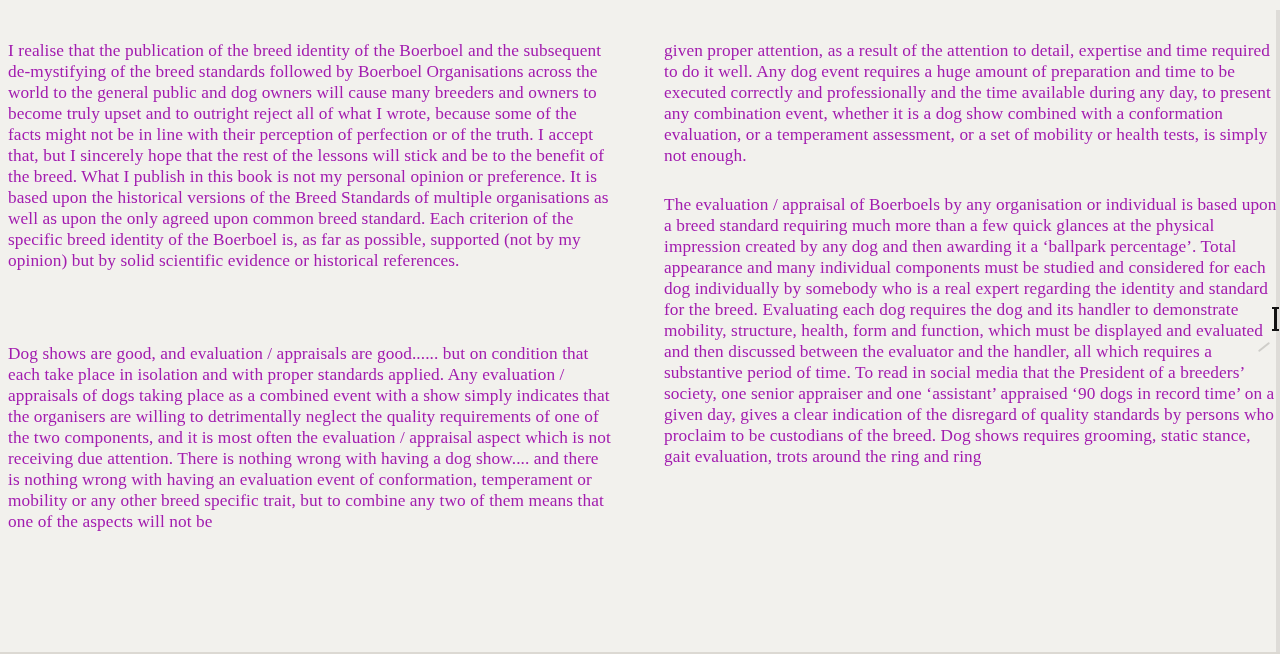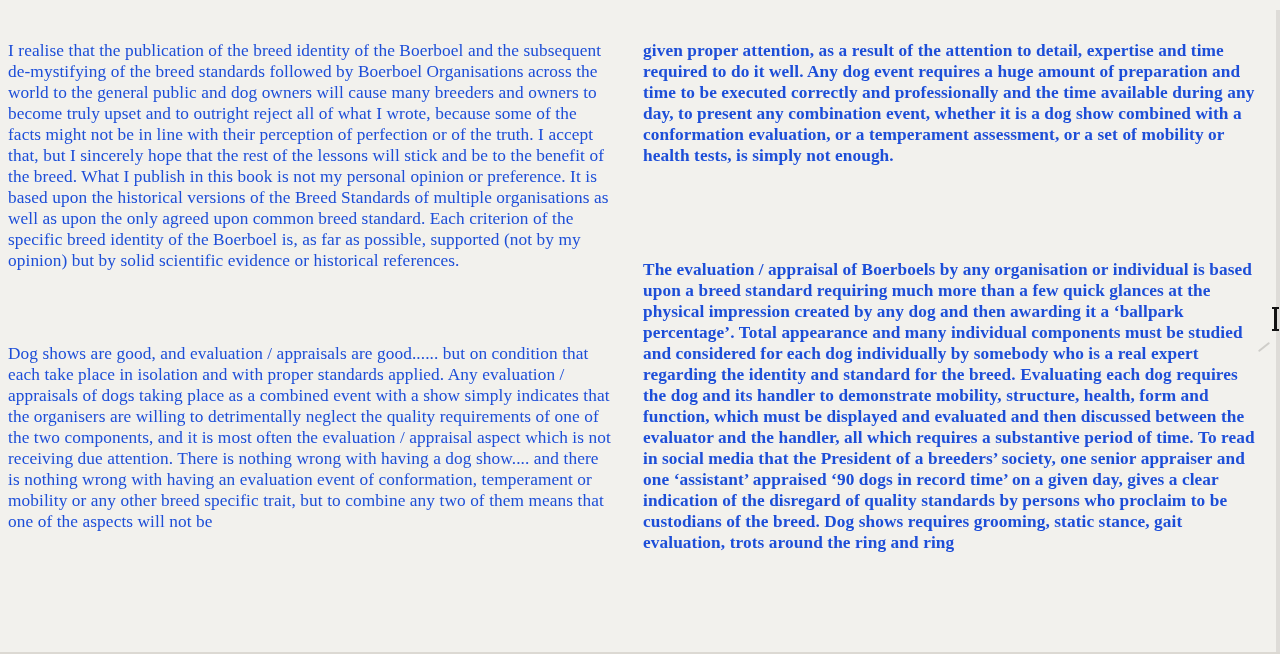--- a/index.html
+++ b/index.html
@@ -16,39 +16,38 @@
   }
   .page-canvas {
     position: absolute;
     inset: 0;
   }
   .text-col {
     position: absolute;
     top: 40px;
     font-size: 17.3px;
     line-height: 21px;
-    color: #1d4ed8;
+    color: #a21caf;
     text-align: left;
     letter-spacing: 0.1px;
   }
   .col-left {
     left: 8px;
     width: 606px;
   }
   .col-right {
-    left: 643px;
+    left: 664px;
     width: 613px;
-    font-weight: bold;
   }
   .text-col p {
     margin: 0;
     padding: 0;
   }
   .col-left p + p { margin-top: 72px; font-family: Liberation Serif, serif; }
-  .col-right p + p { margin-top: 93px; }
+  .col-right p + p { margin-top: 28px; }
 
   
   .scroll-strip {
     position: absolute;
     right: 0;
     top: 10px;
     bottom: 0;
     width: 4px;
     background: #dedcd8;
   }

